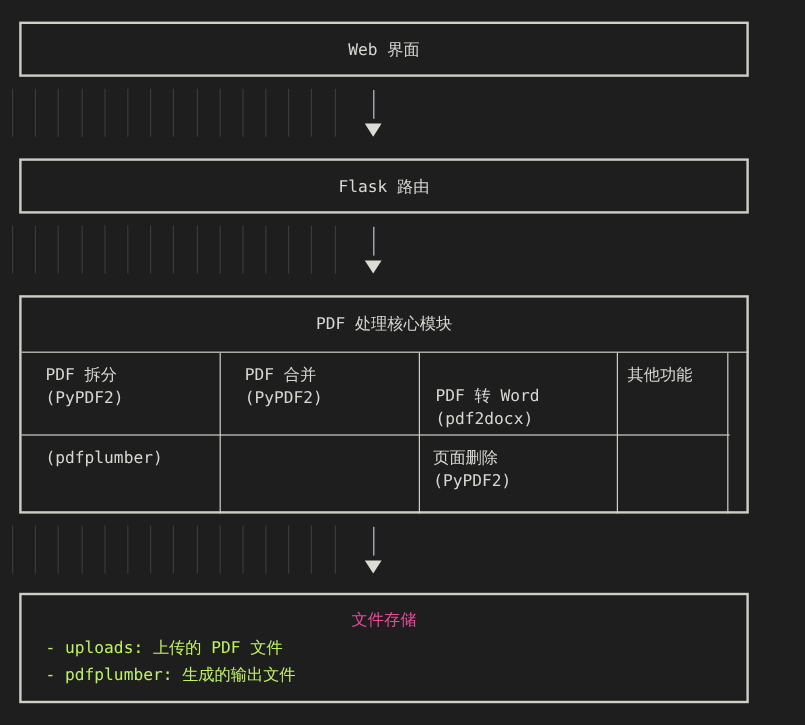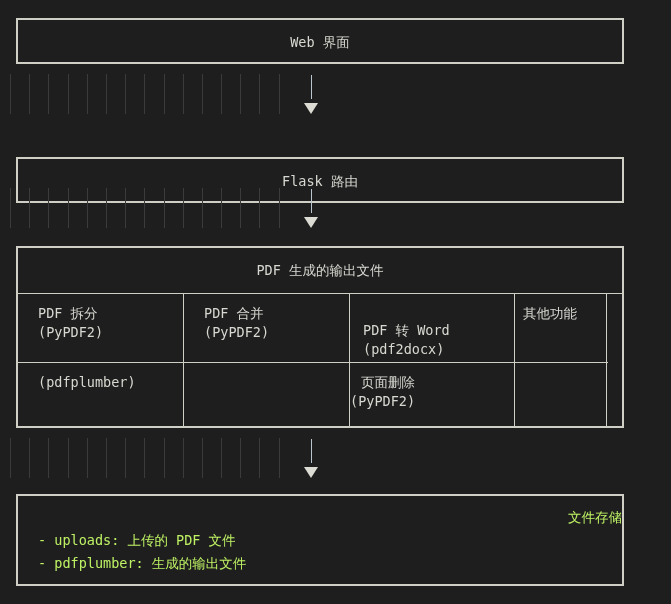--- a/index.html
+++ b/index.html
@@ -96,23 +96,23 @@
   
   .store-line {
     position: absolute;
     white-space: nowrap;
     color: #bef264;
   }
   .store-center {
     position: absolute;
     left: 0;
     right: 0;
-    text-align: right;
-    white-space: nowrap;
-    color: #bef264;
+    text-align: center;
+    white-space: nowrap;
+    color: #ec4899;
   }
 </style>
 </head>
 <body>
 
 <div id="stage" style="background: rgb(30, 30, 30); color: rgb(216, 216, 210);">
 
   <div class="box" style="left: 16px; top: 18px; width: 608px; height: 46px; border-color: rgb(207, 207, 198);">
     <div class="box-title" style="top:13px;">Web 界面</div>
   </div>
@@ -133,21 +133,21 @@
     <div class="guide" style="height: 40px; background: rgb(59, 59, 59);"></div>
     <div class="guide" style="height: 40px; background: rgb(59, 59, 59);"></div>
     <div class="guide" style="height: 40px; background: rgb(59, 59, 59);"></div>
   </div>
 
   <div class="connector" style="left:301px; top:75px;">
     <span class="bar" style="background: rgb(185, 198, 207);"></span>
     <span class="tri" style="border-top-color: rgb(220, 220, 212);"></span>
   </div>
 
-  <div class="box" style="left: 16px; top: 132px; width: 608px; height: 46px; border-color: rgb(207, 207, 198); margin-top: 25px;">
+  <div class="box" style="left: 16px; top: 132px; width: 608px; height: 46px; border-color: rgb(207, 207, 198);">
     <div class="box-title" style="top:13px;">Flask 路由</div>
   </div>
 
   <div class="guides" style="top:188px; height:40px; left:10px;">
     <div class="guide" style="height: 40px; background: rgb(59, 59, 59);"></div>
     <div class="guide" style="height: 40px; background: rgb(59, 59, 59);"></div>
     <div class="guide" style="height: 40px; background: rgb(59, 59, 59);"></div>
     <div class="guide" style="height: 40px; background: rgb(59, 59, 59);"></div>
     <div class="guide" style="height: 40px; background: rgb(59, 59, 59);"></div>
     <div class="guide" style="height: 40px; background: rgb(59, 59, 59);"></div>
@@ -162,21 +162,21 @@
     <div class="guide" style="height: 40px; background: rgb(59, 59, 59);"></div>
   </div>
 
   <div class="connector" style="left:301px; top:189px;">
     <span class="bar" style="background: rgb(185, 198, 207);"></span>
     <span class="tri" style="border-top-color: rgb(220, 220, 212);"></span>
   </div>
 
   <div class="box" style="left: 16px; top: 246px; width: 608px; height: 182px; border-color: rgb(207, 207, 198);">
 
-    <div class="box-title" style="top:13px;">PDF 生成的输出文件</div>
+    <div class="box-title" style="top:13px;">PDF 处理核心模块</div>
 
     <div class="grid-sep hsep" style="left: 0px; top: 45px; width: 606px; background: rgb(207, 207, 198);"></div>
 
     <div class="grid-sep hsep" style="left: 0px; top: 114px; width: 590px; background: rgb(207, 207, 198);"></div>
 
     <div class="grid-sep vsep" style="left: 165px; top: 46px; height: 134px; background: rgb(207, 207, 198);"></div>
     <div class="grid-sep vsep" style="left: 331px; top: 46px; height: 134px; background: rgb(207, 207, 198);"></div>
     <div class="grid-sep vsep" style="left: 496px; top: 46px; height: 134px; background: rgb(207, 207, 198);"></div>
     <div class="grid-sep vsep" style="left: 588px; top: 46px; height: 134px; background: rgb(207, 207, 198);"></div>
 
@@ -193,21 +193,21 @@
       <span class="l2">(pdf2docx)</span>
     </div>
     <div class="cell" style="left:505px; top:56px;text-align:center;">
       <span class="l1">其他功能</span>
       <span class="l2"></span>
     </div>
 
     <div class="cell" style="left:20px; top:125px;">
       <span class="l2">(pdfplumber)</span>
     </div>
-    <div class="cell" style="left:332px; top:125px;text-align:right;">
+    <div class="cell" style="left:343px; top:125px;">
       <span class="l1">页面删除</span>
       <span class="l2">(PyPDF2)</span>
     </div>
   </div>
 
   <div class="guides" style="top:438px; height:40px; left:10px;">
     <div class="guide" style="height: 40px; background: rgb(59, 59, 59);"></div>
     <div class="guide" style="height: 40px; background: rgb(59, 59, 59);"></div>
     <div class="guide" style="height: 40px; background: rgb(59, 59, 59);"></div>
     <div class="guide" style="height: 40px; background: rgb(59, 59, 59);"></div>

